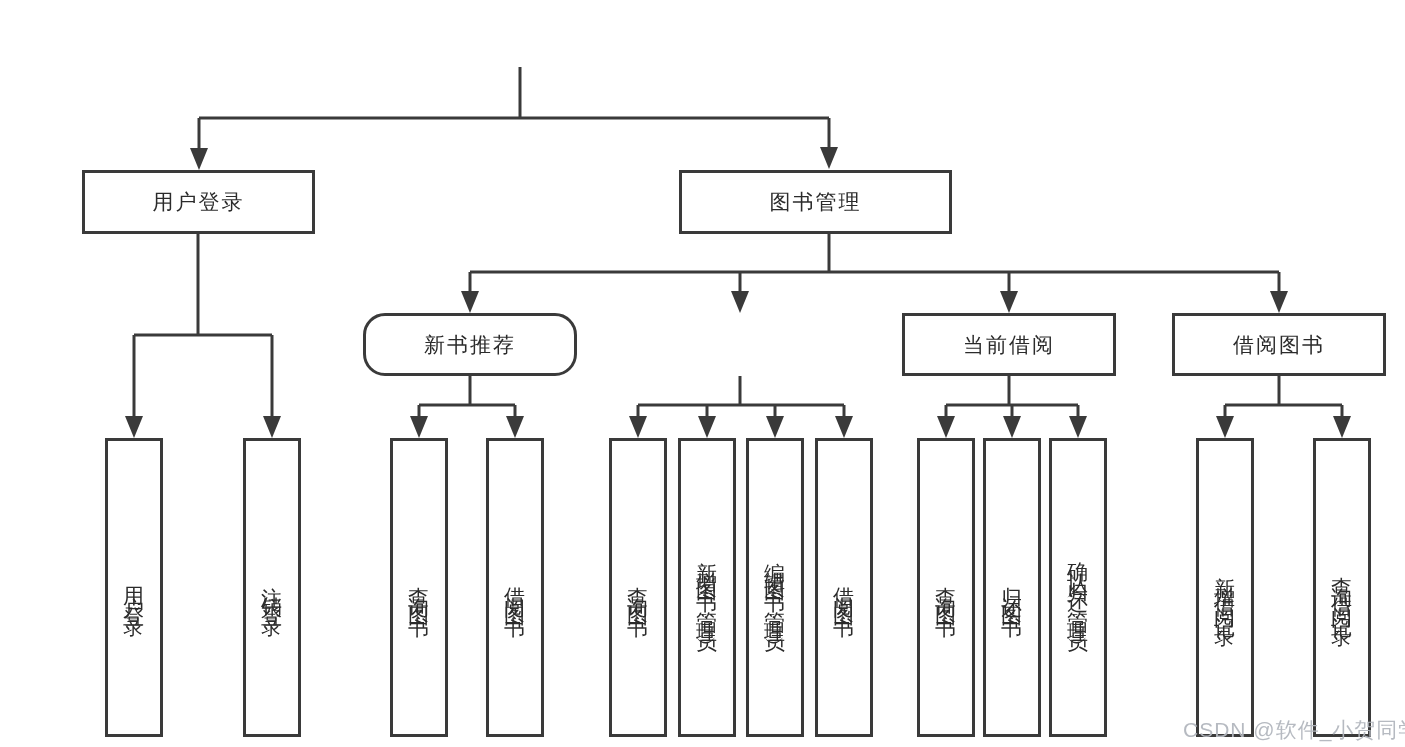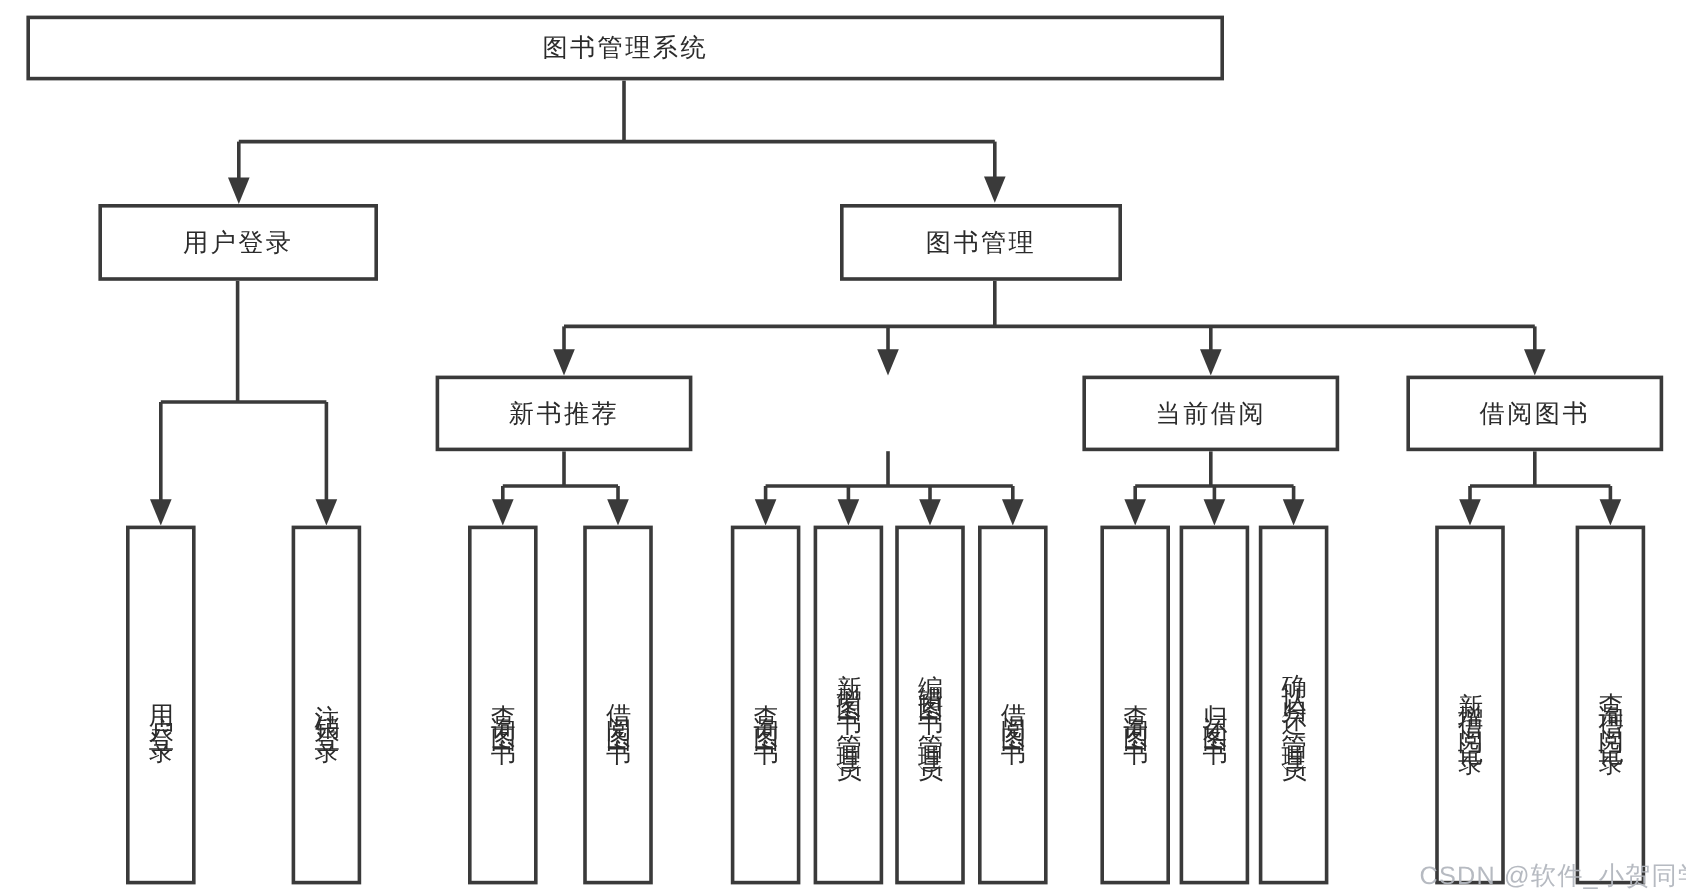--- a/index.html
+++ b/index.html
@@ -138,26 +138,25 @@
     <polygon class="head" points="1069,416 1087,416 1078,438"></polygon>
 
     <path class="wire" d="M1279 376 L1279 405"></path>
     <path class="wire" d="M1225 405 L1342 405"></path>
     <path class="wire" d="M1225 405 L1225 417"></path>
     <polygon class="head" points="1216,416 1234,416 1225,438"></polygon>
     <path class="wire" d="M1342 405 L1342 417"></path>
     <polygon class="head" points="1333,416 1351,416 1342,438"></polygon>
   </svg>
 
-  <div class="node root">图书管理系统</div>
 
   <div class="node lvl2" style="left:82px;">用户登录</div>
-  <div class="node lvl2" style="left:700px; width:235px;">图书管理</div>
+  <div class="node lvl2" style="left:679px; width:273px;">图书管理</div>
 
-  <div class="node lvl3" style="left:363px;">新书推荐</div>
+  <div class="node lvl3" style="left:363px;border-radius:22px;">新书推荐</div>
   <div class="node lvl3" style="left:902px;">当前借阅</div>
   <div class="node lvl3" style="left:1172px;">借阅图书</div>
 
   <div class="node leaf" style="left:105px;">用户登录</div>
   <div class="node leaf" style="left:243px;">注销登录</div>
 
   <div class="node leaf" style="left:390px;">查询图书</div>
   <div class="node leaf" style="left:486px;">借阅图书</div>
 
   <div class="node leaf" style="left:609px;">查询图书</div>

